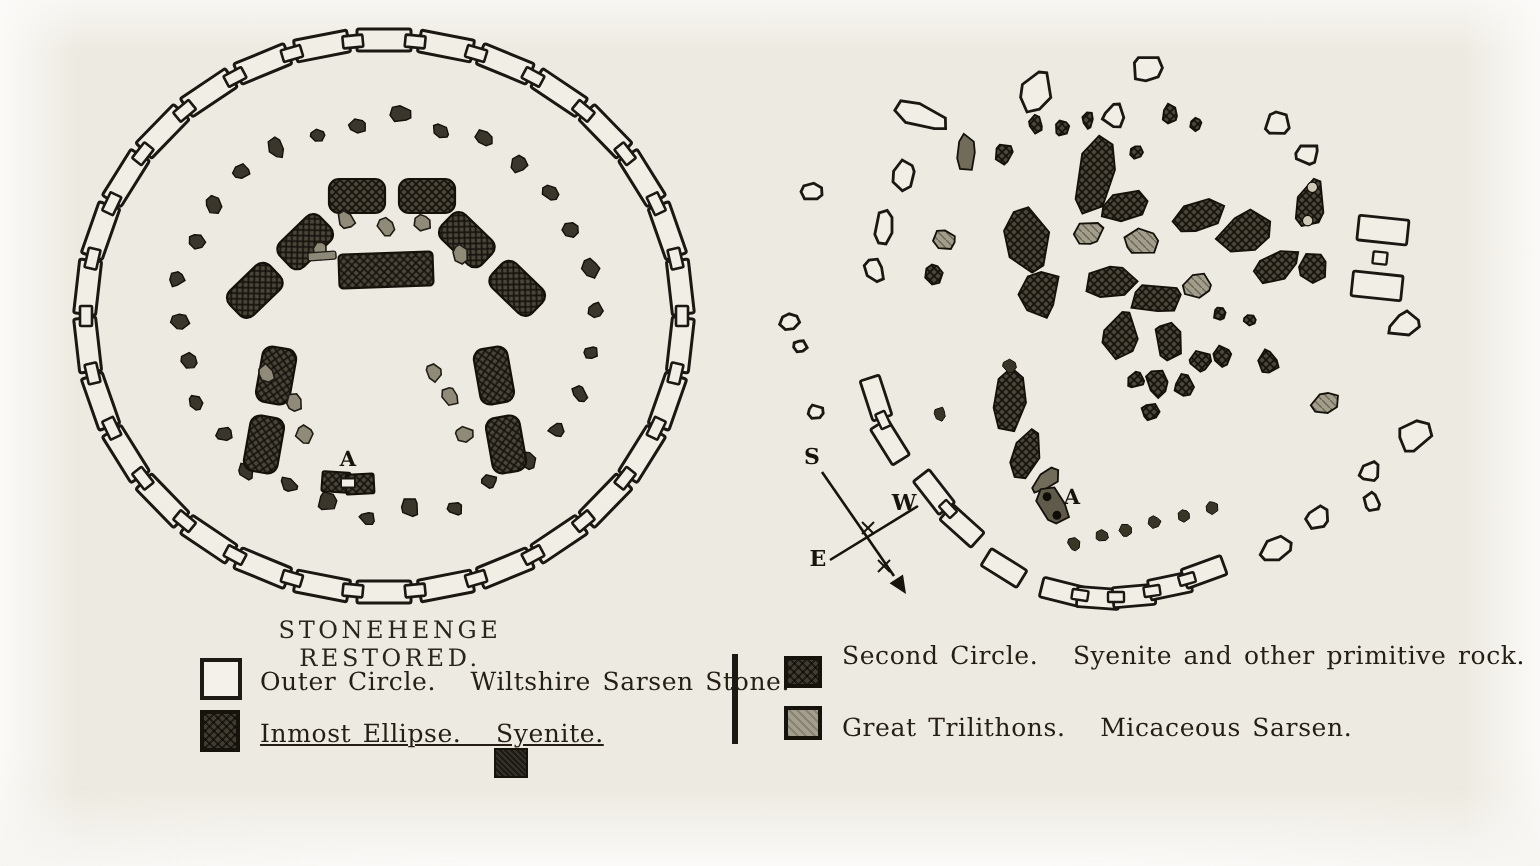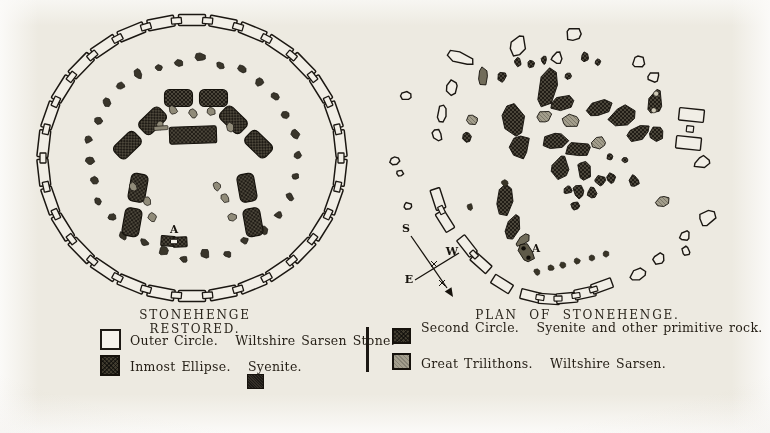--- a/index.html
+++ b/index.html
@@ -275,30 +275,29 @@
       <line x1="46" y1="267" x2="52" y2="261" stroke="#17130d" stroke-width="1"></line>
       <line x1="54" y1="280" x2="60" y2="286" stroke="#17130d" stroke-width="1"></line>
       <line x1="54" y1="286" x2="60" y2="280" stroke="#17130d" stroke-width="1"></line>
       <text x="21" y="232" text-anchor="middle" font-family="&quot;DejaVu Serif&quot;,serif" font-size="11" font-weight="bold" fill="#17130d">S</text>
       <text x="67" y="255" text-anchor="middle" font-family="&quot;DejaVu Serif&quot;,serif" font-size="11" font-weight="bold" fill="#17130d">W</text>
       <text x="24" y="283" text-anchor="middle" font-family="&quot;DejaVu Serif&quot;,serif" font-size="11" font-weight="bold" fill="#17130d">E</text>
       <text x="151" y="252" text-anchor="middle" font-family="&quot;DejaVu Serif&quot;,serif" font-size="10.5" font-weight="bold" fill="#17130d">A</text>
     </svg>
 
   <div class="fig-title" style="left:90px;top:308px;width:210px;">STONEHENGE RESTORED.</div>
-  <div class="fig-title" style="left:470px;top:308px;width:215px;">PLAN OF STONEHENGE.</div>
 
   <div class="sw sw-outline" style="left:100px;top:329px;width:21px;height:21px;"></div>
   <div class="lbl" style="left:130px;top:333px;">Outer Circle.   Wiltshire Sarsen Stone.</div>
 
   <div class="sw sw-darkhatch" style="left:100px;top:355px;width:20px;height:21px;"></div>
-  <div class="lbl" style="left:130px;top:359px;">Inmost Ellipse.   Syenite.</div>
+  <div class="lbl" style="left:130px;top:359px;text-decoration:underline;">Inmost Ellipse.   Syenite.</div>
 
   <div class="vdivider" style="left:366px;top:327px;width:3px;height:45px;"></div>
 
   <div class="sw sw-darkhatch" style="left:392px;top:328px;width:19px;height:16px;"></div>
   <div class="lbl" style="left:421px;top:320px;">Second Circle.   Syenite and other primitive rock.</div>
 
   <div class="sw sw-gray" style="left:392px;top:353px;width:19px;height:17px;"></div>
-  <div class="lbl" style="left:421px;top:356px;">Great Trilithons.   Wiltshire Sarsen.</div>
+  <div class="lbl" style="left:421px;top:356px;">Great Trilithons.   Micaceous Sarsen.</div>
 
   <div class="sw sw-darksolid" style="left:247px;top:374px;width:17px;height:15px;"></div>
 </div>
 
 </body></html>

